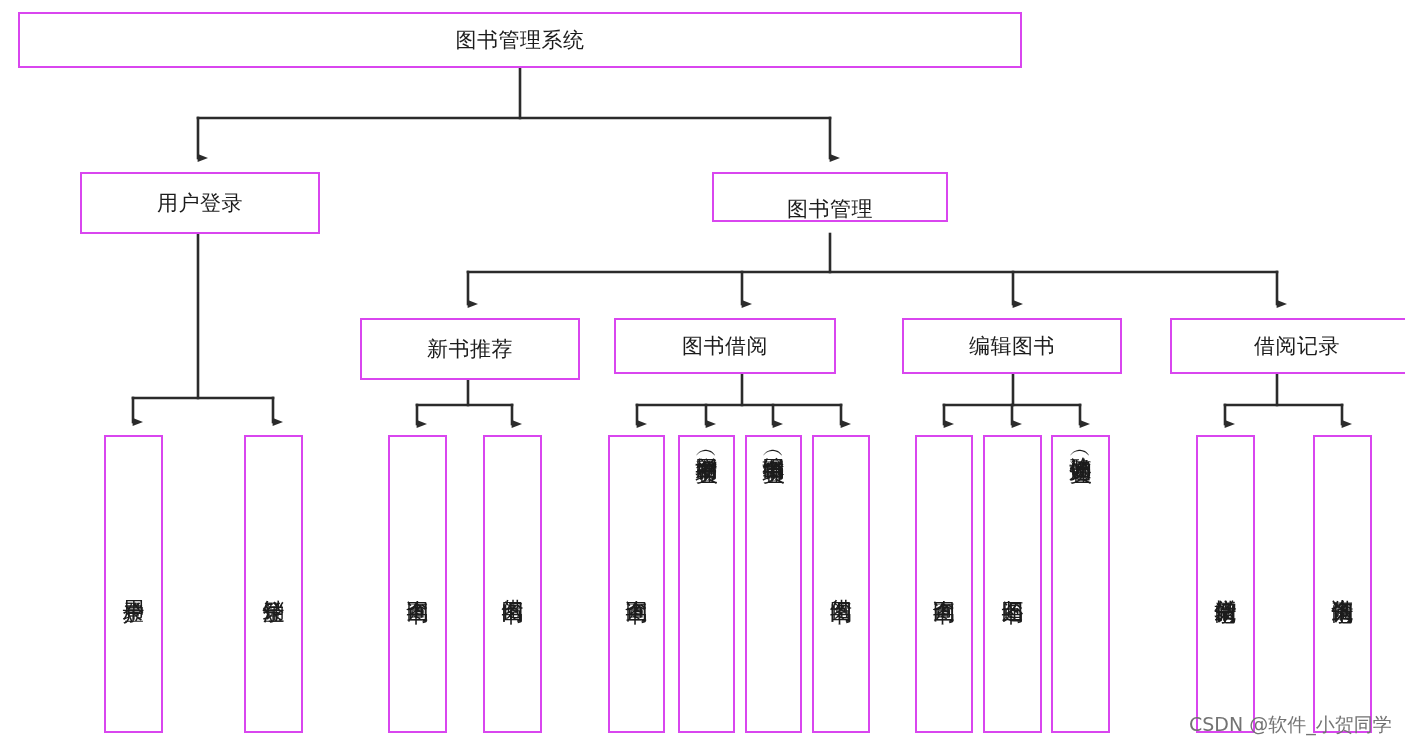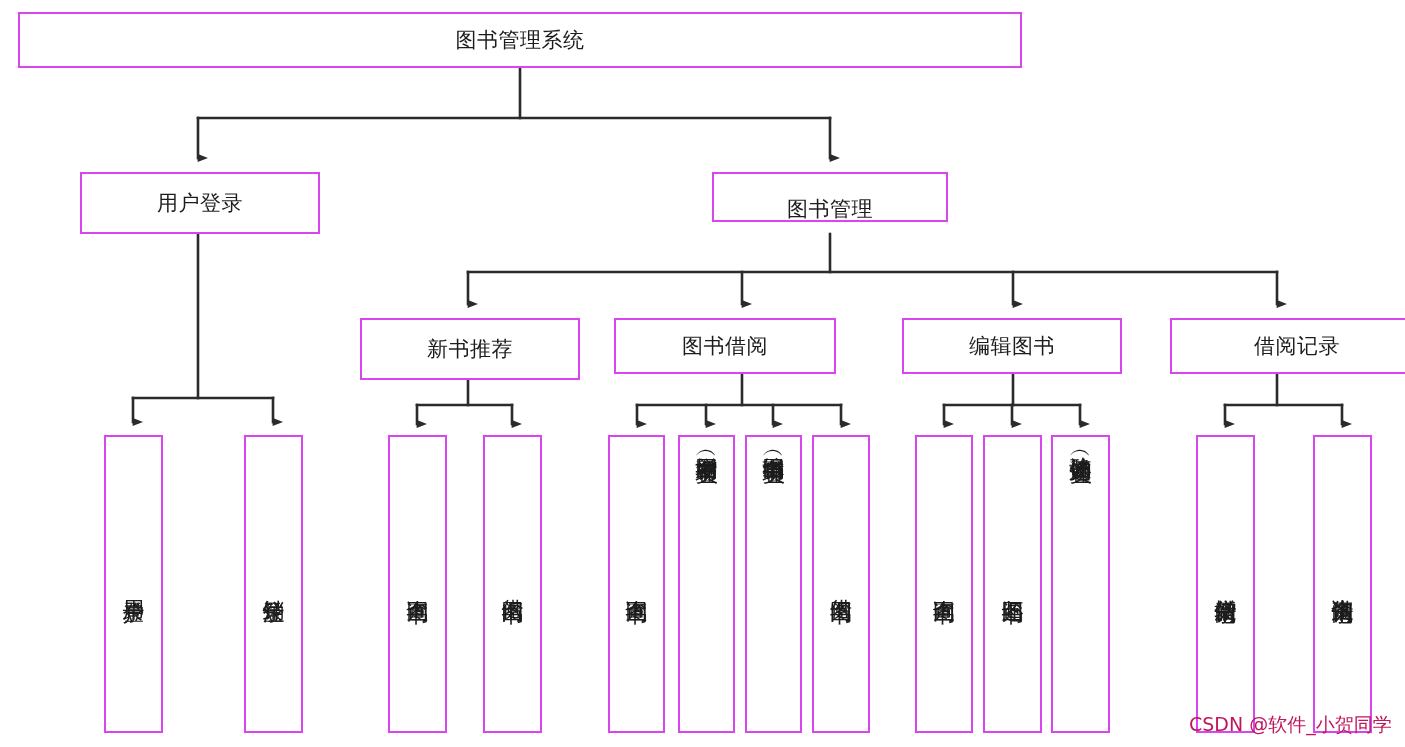--- a/index.html
+++ b/index.html
@@ -58,21 +58,21 @@
     text-orientation: upright;
     line-height: 1.18;
     letter-spacing: 1px;
   }
   #watermark {
     position: absolute;
     left: 1189px;
     top: 712px;
     font-family: "DejaVu Sans", "Liberation Sans", sans-serif;
     font-size: 19px;
-    color: #be185d;
+    color: #737373;
     white-space: nowrap;
     pointer-events: none;
   }
 </style>
 </head>
 <body>
 
 <div id="stage">
 
   <svg id="diagram-svg" viewBox="0 0 1405 747" xmlns="http://www.w3.org/2000/svg">

